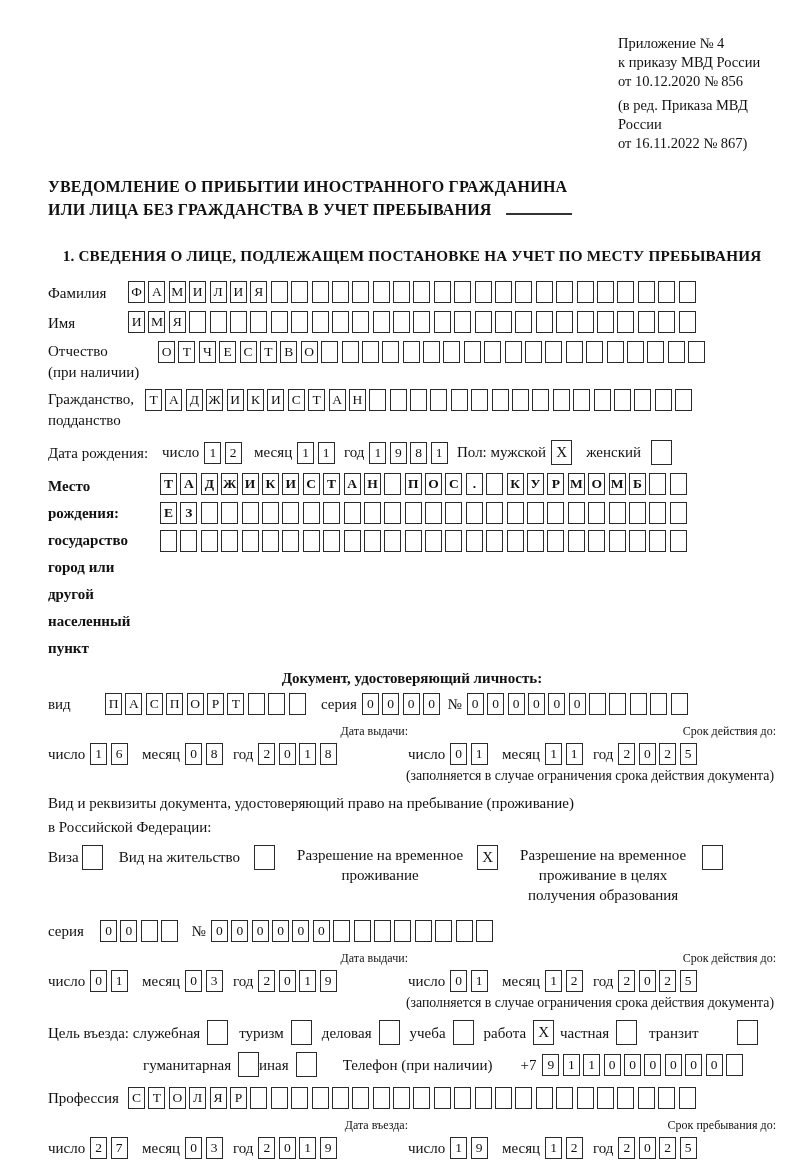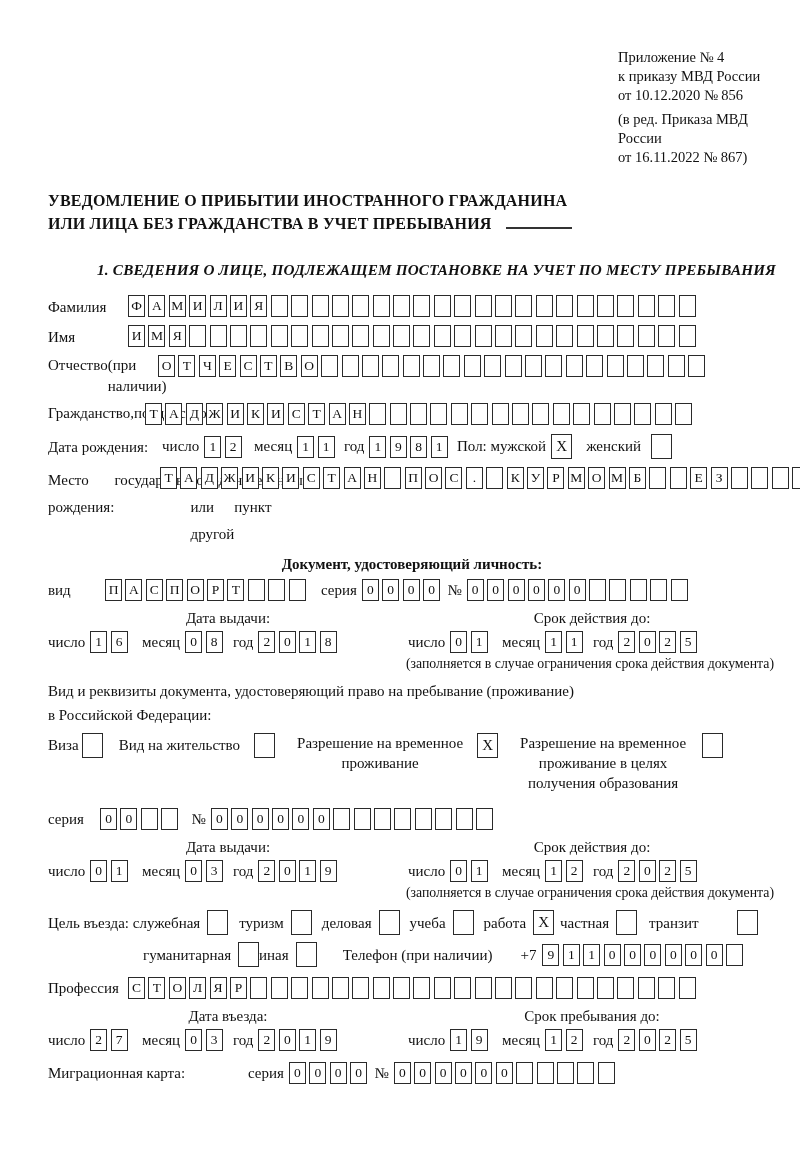--- a/index.html
+++ b/index.html
@@ -2,56 +2,56 @@
 <html><head>
 <meta charset="utf-8">
 <style>
   * { margin:0; padding:0; box-sizing:border-box; }
   html,body { background:#ffffff; }
   body {
     width:800px; height:1163px; overflow:hidden;
     font-family:"Liberation Serif","DejaVu Serif",serif;
     color:#111; font-size:15px;
   }
-  .page { width:800px; height:1163px; padding:48px 24px 0 48px; position:relative; }
+  .page { width:800px; height:1163px; padding:34px 24px 0 48px; position:relative; }
 
   
   .appendix { margin-left:570px; line-height:19px; font-size:14.5px; }
   .appendix .gap { height:5px; }
   .forma { text-align:right; margin:14px 28px 0 0; font-weight:bold; font-size:15.5px; letter-spacing:.5px; }
 
   
   .title { text-align:left; font-weight:bold; font-size:16px; margin-top:22px; line-height:23px; letter-spacing:.2px; }
   .blankline { display:inline-block; width:66px; border-bottom:2px solid #333; height:14px; margin-left:14px; }
-  .sec-head { text-align:right; font-weight:bold; font-size:15.2px; margin-top:26px; letter-spacing:.2px;font-style:italic; }
+  .sec-head { text-align:center; font-weight:bold; font-size:15.2px; margin-top:26px; letter-spacing:.2px; }
 
   
   .row { display:flex; align-items:flex-start; margin-top:6px; }
   .lbl { white-space:nowrap; line-height:24px; }
   .lbl2 { line-height:21px; }
   .cells { display:inline-flex; flex:none; }
   .cell {
     width:17px; height:22px; flex:none;
     border:1.6px solid #2a2a2a; margin-right:3.4px;
     display:inline-flex; align-items:center; justify-content:center;
     font-size:13.5px; background:#fff;
   }
   .cb {
     width:21px; height:25px; flex:none;
     border:1.6px solid #2a2a2a;
     display:inline-flex; align-items:center; justify-content:center;
     font-size:15px; background:#fff;
   }
-  .stack { display:flex; flex-direction:row; }
+  .stack { display:flex; flex-direction:column;justify-content:center; }
   .crow { margin-bottom:6.5px; }
   .doc-head { text-align:center; font-weight:bold; font-size:15px; margin-top:8px; }
 
   .datecols { display:flex; margin-top:8px; }
   .datecol { display:flex; flex-direction:column; }
-  .datecol-h { text-align:center; font-size:15px; margin-bottom:4px; }
+  .datecol-h { text-align:right; font-size:12px; margin-bottom:4px; }
   .datecol-f { display:flex; align-items:center; }
   .dg-lbl { margin-right:5px; white-space:nowrap; }
   .dg-gap { width:14px; flex:none; }
   .note-right { text-align:right; font-size:13.8px; margin-top:3px; padding-right:2px; }
 
   .center-lbl { text-align:center; line-height:20px; white-space:nowrap; }
   .purpose-item { display:flex; align-items:center; }
   .purpose-item .lbl { margin-right:7px; }
 </style>
 </head>
@@ -233,21 +233,21 @@
         <span class="cell">9</span>
         <span class="cell">8</span>
         <span class="cell">1</span>
       </span>
     <span class="dg-lbl" style="margin-left:6px;">Пол: мужской</span>
     <span class="cb">X</span>
     <span class="dg-lbl" style="margin-left:14px; margin-right:10px;">женский</span>
     <span class="cb"></span>
   </div>
 
-  <div class="row" style="margin-top:8px;">
+  <div class="row" style="margin-top:8px;font-weight:bold;">
     <span class="stack" style="width:112px; line-height:27px;">
       <span>Место рождения:</span>
       <span>государство</span>
       <span>город или другой</span>
       <span>населенный пункт</span>
     </span>
     <span class="stack">
       <span class="cells crow">
           <span class="cell">Т</span>
           <span class="cell">А</span>

